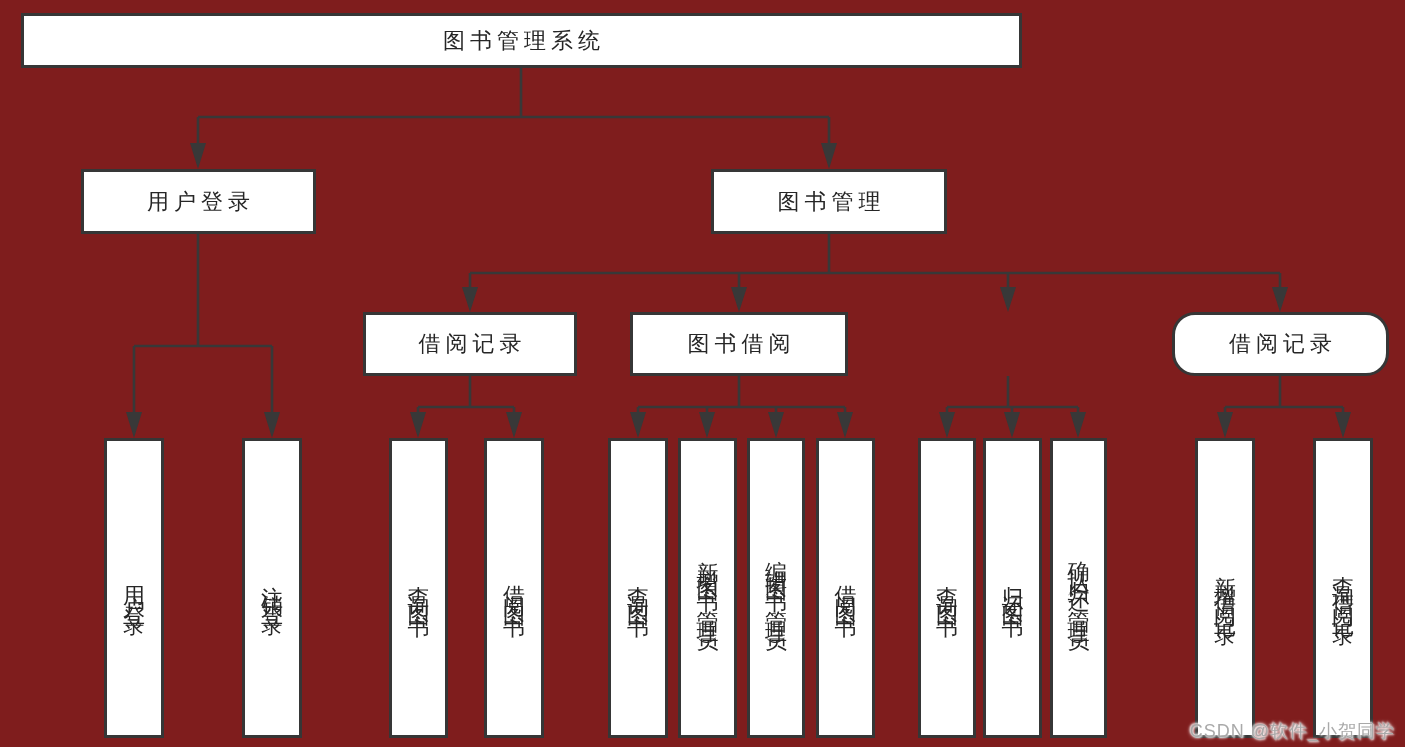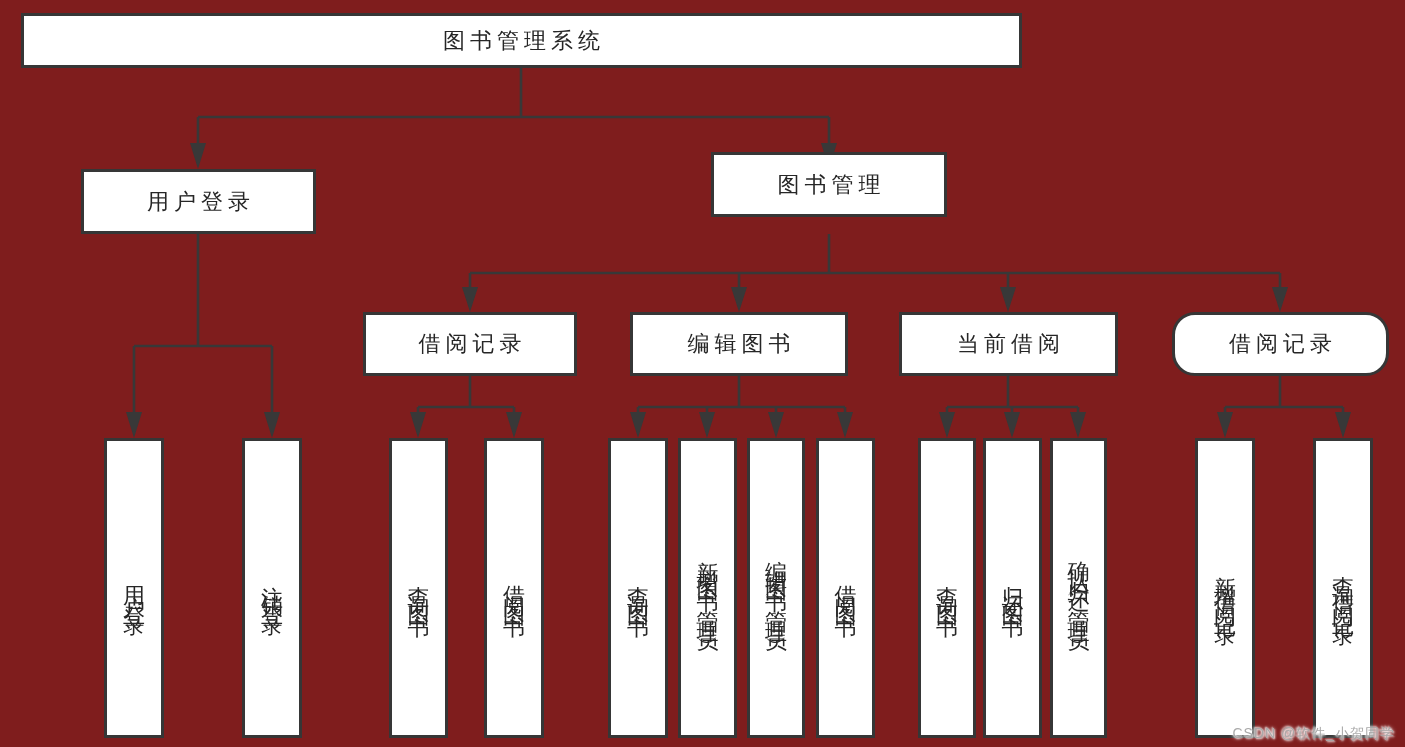--- a/index.html
+++ b/index.html
@@ -16,21 +16,21 @@
   }
   .h-node span{
     font-size:22px;letter-spacing:5px;line-height:1;white-space:nowrap;
     text-indent:5px;color:#262626;
   }
   .v-node span{
     writing-mode:vertical-rl;text-orientation:mixed;font-size:22px;line-height:1;
     letter-spacing:10px;color:#262626;white-space:nowrap;
   }
   .watermark{
-    position:absolute;right:10px;bottom:4px;z-index:3;font-size:14px;letter-spacing:1px;
+    position:absolute;right:10px;bottom:4px;z-index:3;font-size:18px;letter-spacing:1px;
     color:#a9a9a9;text-shadow:0 0 4px #ffffff,1px 1px 2px #ffffff,-1px -1px 2px #ffffff;
   }
 </style>
 </head>
 <body>
 
 <div class="canvas">
 
   <svg class="connectors" width="1405" height="747" viewBox="0 0 1405 747">
 
@@ -68,32 +68,29 @@
     <polygon points="1335,412 1351,412 1343,438"></polygon>
   </svg>
 
   <div class="node h-node" style="left:21px;top:13px;width:1001px;height:55px;">
     <span>图书管理系统</span>
   </div>
 
   <div class="node h-node" style="left:81px;top:169px;width:235px;height:65px;">
     <span>用户登录</span>
   </div>
-  <div class="node h-node" style="left:711px;top:152px;width:236px;height:65px;">
+  <div class="node h-node" style="left:711px;top:169px;width:236px;height:65px;">
     <span>图书管理</span>
   </div>
 
   <div class="node h-node" style="left:363px;top:312px;width:214px;height:64px;">
     <span>借阅记录</span>
   </div>
   <div class="node h-node" style="left:630px;top:312px;width:218px;height:64px;">
-    <span>编辑图书</span>
-  </div>
-  <div class="node h-node" style="left:899px;top:312px;width:219px;height:64px;">
-    <span>当前借阅</span>
+    <span>图书借阅</span>
   </div>
   <div class="node h-node" style="left:1172px;top:312px;width:217px;height:64px;border-radius:23px;">
     <span>借阅记录</span>
   </div>
 
   <div class="node v-node" style="left:104px;top:438px;width:60px;height:300px;">
     <span>用户登录</span>
   </div>
   <div class="node v-node" style="left:242px;top:438px;width:60px;height:300px;">
     <span>注销登录</span>

